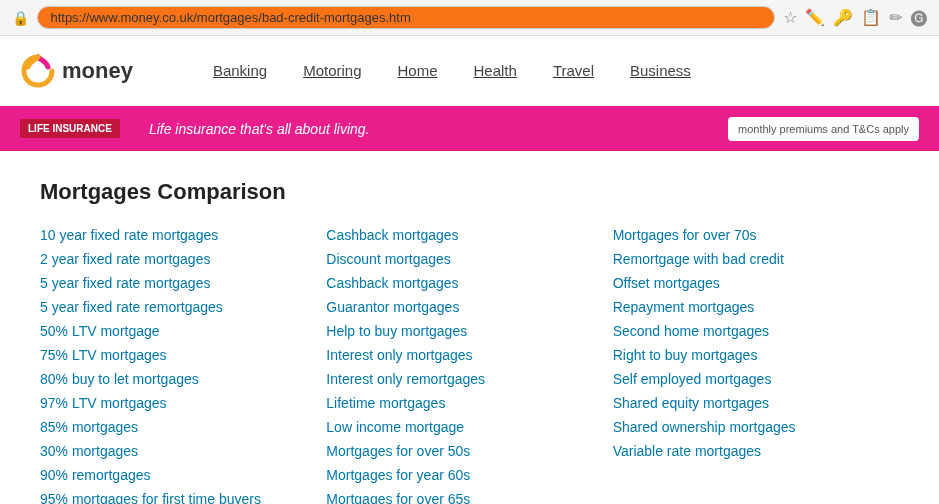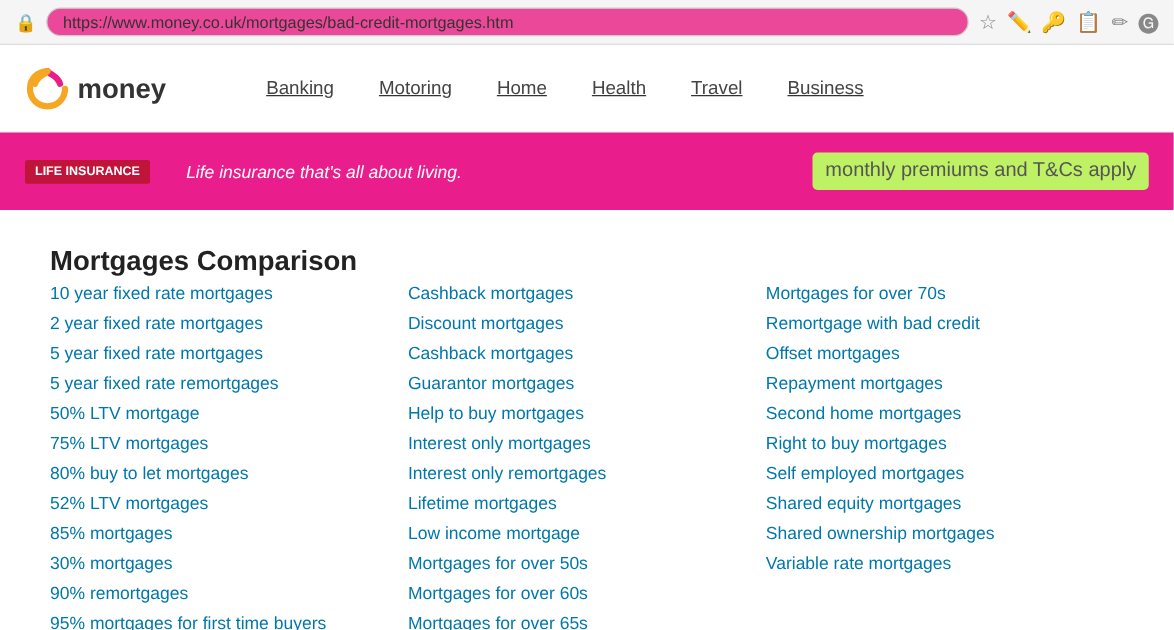--- a/index.html
+++ b/index.html
@@ -51,38 +51,38 @@
       gap: 8px;
       font-size: 13px;
       color: #555;
     }
     .address-bar .url-icon {
       color: #888;
       font-size: 14px;
     }
     .address-bar .url-text {
       flex: 1;
-      background: #ec4899;
+      background: #f97316;
       border: 1px solid #ccc;
       border-radius: 12px;
       padding: 3px 12px;
       font-size: 13px;
       color: #333;
     }
     .address-bar .icons-right {
       display: flex;
       gap: 8px;
       color: #888;
       font-size: 16px;
     }
 
     
     .banner {
       background: #e91e8c;
-      height: 62px;
+      height: 45px;
       display: flex;
       align-items: center;
       justify-content: space-between;
       padding: 0 20px;
       position: relative;
     }
     .banner-inner {
       display: flex;
       align-items: center;
       gap: 10px;
@@ -98,38 +98,39 @@
       text-transform: uppercase;
       white-space: nowrap;
     }
     .banner-text {
       color: #fff;
       font-size: 14px;
       font-style: italic;
       margin-left: 19px;
     }
     .banner-right {
-      background: #bef264;
+      background: #ffffff;
       padding: 6px 10px;
       border-radius: 4px;
-      font-size: 16px;
+      font-size: 11px;
       color: #555;
       min-width: 120px;
       text-align: center;
       margin-left: auto;
     }
 
     
     .main-content {
       padding: 28px 40px 20px 40px;
     }
     .section-title {
       font-size: 22px;
       font-weight: bold;
       color: #222;
+      margin-bottom: 18px;
     }
     .links-grid {
       display: grid;
       grid-template-columns: 1fr 1fr 1fr;
       gap: 0;
     }
     .links-column {
       display: flex;
       flex-direction: column;
       gap: 0;
@@ -192,39 +193,39 @@
   <div class="links-grid">
 
     <div class="links-column" id="col1">
         <a class="link-item" href="#">10 year fixed rate mortgages</a>
         <a class="link-item" href="#">2 year fixed rate mortgages</a>
         <a class="link-item" href="#">5 year fixed rate mortgages</a>
         <a class="link-item" href="#">5 year fixed rate remortgages</a>
         <a class="link-item" href="#">50% LTV mortgage</a>
         <a class="link-item" href="#">75% LTV mortgages</a>
         <a class="link-item" href="#">80% buy to let mortgages</a>
-        <a class="link-item" href="#">52% LTV mortgages</a>
+        <a class="link-item" href="#">97% LTV mortgages</a>
         <a class="link-item" href="#">85% mortgages</a>
         <a class="link-item" href="#">30% mortgages</a>
         <a class="link-item" href="#">90% remortgages</a>
         <a class="link-item" href="#">95% mortgages for first time buyers</a>
       </div>
 
     <div class="links-column" id="col2">
         <a class="link-item" href="#">Cashback mortgages</a>
         <a class="link-item" href="#">Discount mortgages</a>
         <a class="link-item" href="#">Cashback mortgages</a>
         <a class="link-item" href="#">Guarantor mortgages</a>
         <a class="link-item" href="#">Help to buy mortgages</a>
         <a class="link-item" href="#">Interest only mortgages</a>
         <a class="link-item" href="#">Interest only remortgages</a>
         <a class="link-item" href="#">Lifetime mortgages</a>
         <a class="link-item" href="#">Low income mortgage</a>
         <a class="link-item" href="#">Mortgages for over 50s</a>
-        <a class="link-item" href="#">Mortgages for over 60s</a>
+        <a class="link-item" href="#">Mortgages for year 60s</a>
         <a class="link-item" href="#">Mortgages for over 65s</a>
       </div>
 
     <div class="links-column" id="col3">
         <a class="link-item" href="#">Mortgages for over 70s</a>
         <a class="link-item" href="#">Remortgage with bad credit</a>
         <a class="link-item" href="#">Offset mortgages</a>
         <a class="link-item" href="#">Repayment mortgages</a>
         <a class="link-item" href="#">Second home mortgages</a>
         <a class="link-item" href="#">Right to buy mortgages</a>

